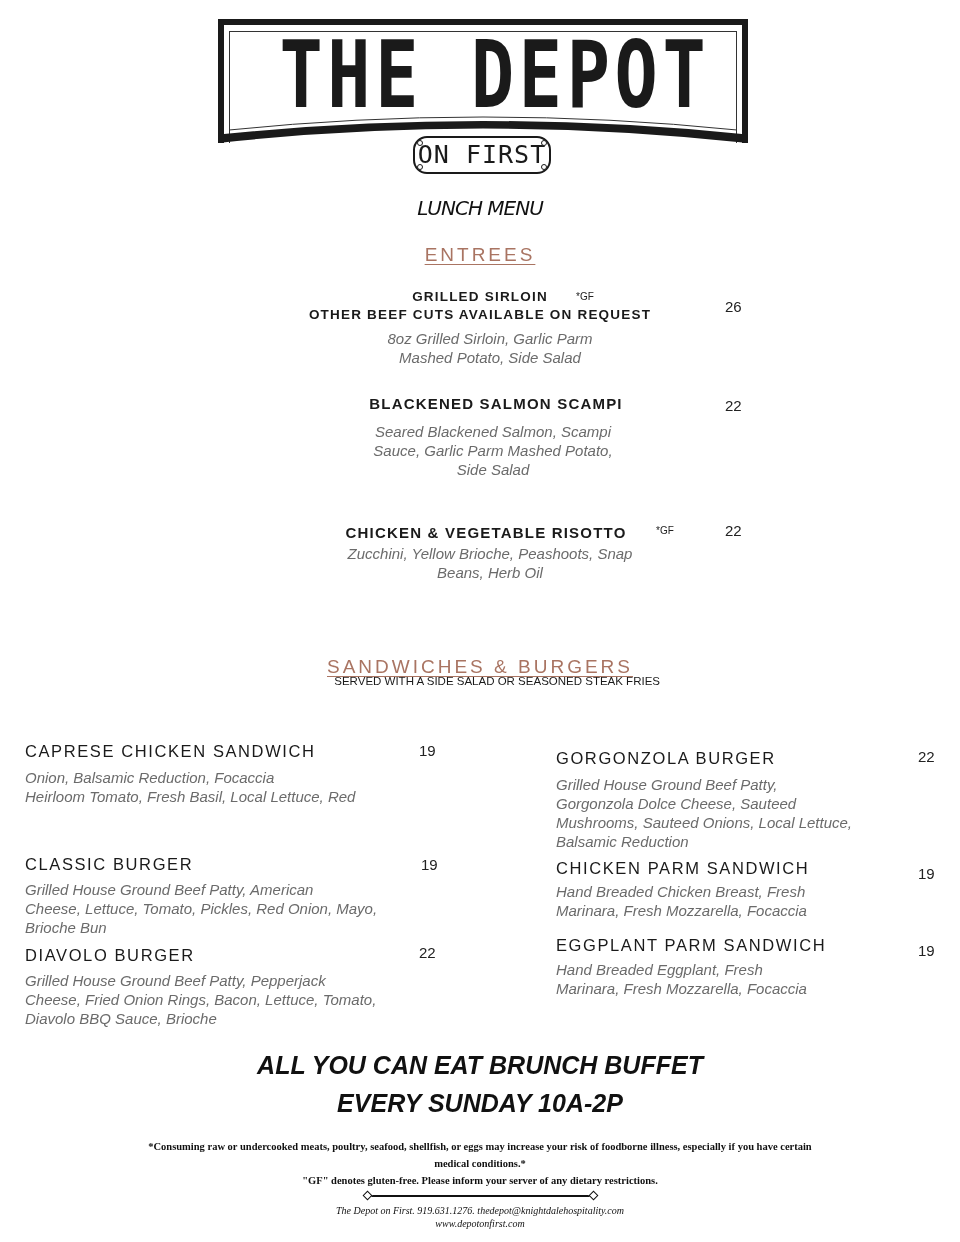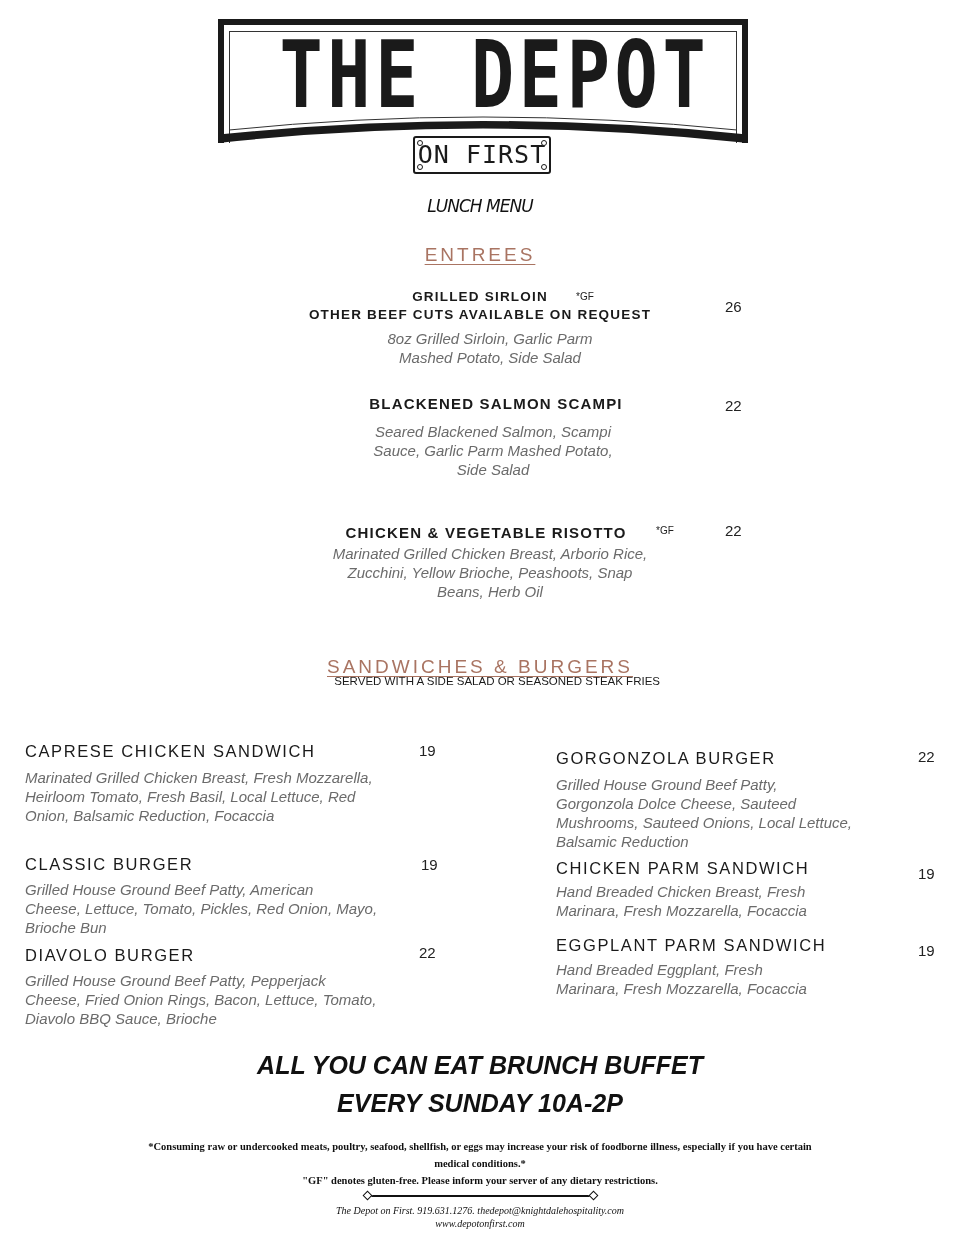--- a/index.html
+++ b/index.html
@@ -21,33 +21,33 @@
     }
     .logo-curve { left: 218px; top: 100px; width: 530px; height: 46px; }
     .logo-title {
       left: 222px; top: 26px; width: 522px; text-align: center;
       font-family: "DejaVu Sans Mono", monospace; font-weight: bold;
       font-size: 92px; line-height: 100px; letter-spacing: 6px; color: #1a1a1a;
       transform: scaleX(0.78); transform-origin: center; white-space: nowrap;
     }
     .logo-sub {
       left: 413px; top: 136px; width: 138px; height: 38px;
-      border: 2px solid #1a1a1a; border-radius: 3px; box-sizing: border-box;
+      border: 2px solid #1a1a1a; border-radius: 14px; box-sizing: border-box;
       text-align: center; font-family: "DejaVu Sans Mono", monospace;
       font-size: 25px; line-height: 34px; color: #1a1a1a; letter-spacing: 1px;
     }
     .logo-sub .dot {
       position: absolute; width: 4px; height: 4px; border: 1px solid #1a1a1a;
       border-radius: 50%; background: #fff;
     }
 
     .lunch-title {
       left: 330px; top: 196px; width: 300px; text-align: center;
       font-family: "DejaVu Sans", sans-serif; font-style: italic;
-      font-size: 17px; color: #111; letter-spacing: -1px;
+      font-size: 20px; color: #111; letter-spacing: -1px;
     }
     .section-head {
       text-align: center; color: #a97462; font-size: 19px;
       letter-spacing: 3px; font-family: "Liberation Sans", sans-serif;
       text-decoration: underline; text-underline-offset: 3px;
     }
     .item-name {
       font-family: "Liberation Sans", sans-serif; font-weight: bold;
       font-size: 15px; letter-spacing: 1.2px; color: #1a1a1a;
       text-align: center; white-space: nowrap;
@@ -129,34 +129,32 @@
 <div class="abs desc center" style="left:293px;top:422px;width:400px;">
   <div>Seared Blackened Salmon, Scampi</div>
   <div>Sauce, Garlic Parm Mashed Potato,</div>
   <div>Side Salad</div>
 </div>
 
 <div class="abs item-name" style="left:316px;top:524px;width:340px;">CHICKEN &amp; VEGETABLE RISOTTO</div>
 <div class="abs gf" style="left:656px;top:525px;">*GF</div>
 <div class="abs price" style="left:725px;top:522px;">22</div>
 <div class="abs desc center" style="left:280px;top:544px;width:420px;">
-  <div>Marinated Grilled Chicken Breast, Arborio Rice,</div>
   <div>Zucchini, Yellow Brioche, Peashoots, Snap</div>
   <div>Beans, Herb Oil</div>
 </div>
 
 <div class="abs section-head" style="left:300px;top:656px;width:360px;text-align:center;">SANDWICHES &amp; BURGERS</div>
 <div class="abs served">SERVED WITH A SIDE SALAD OR SEASONED STEAK FRIES</div>
 
 <div class="abs sw-name" style="left:25px;top:742px;">CAPRESE CHICKEN SANDWICH</div>
 <div class="abs price" style="left:419px;top:742px;">19</div>
 <div class="abs desc" style="left:25px;top:768px;width:420px;">
-  <div>Marinated Grilled Chicken Breast, Fresh Mozzarella,</div>
+  <div>Onion, Balsamic Reduction, Focaccia</div>
   <div>Heirloom Tomato, Fresh Basil, Local Lettuce, Red</div>
-  <div>Onion, Balsamic Reduction, Focaccia</div>
 </div>
 
 <div class="abs sw-name" style="left:25px;top:855px;">CLASSIC BURGER</div>
 <div class="abs price" style="left:421px;top:856px;">19</div>
 <div class="abs desc" style="left:25px;top:880px;width:420px;">
   <div>Grilled House Ground Beef Patty, American</div>
   <div>Cheese, Lettuce, Tomato, Pickles, Red Onion, Mayo,</div>
   <div>Brioche Bun</div>
 </div>
 

